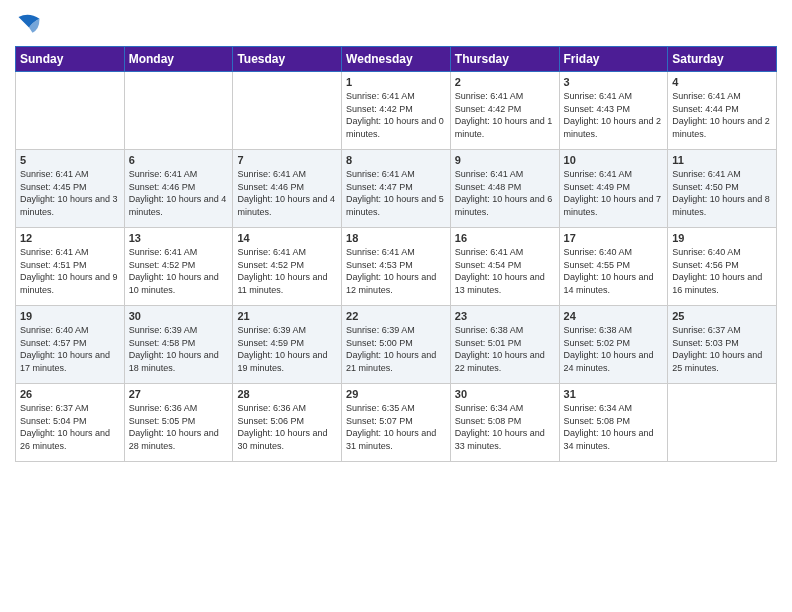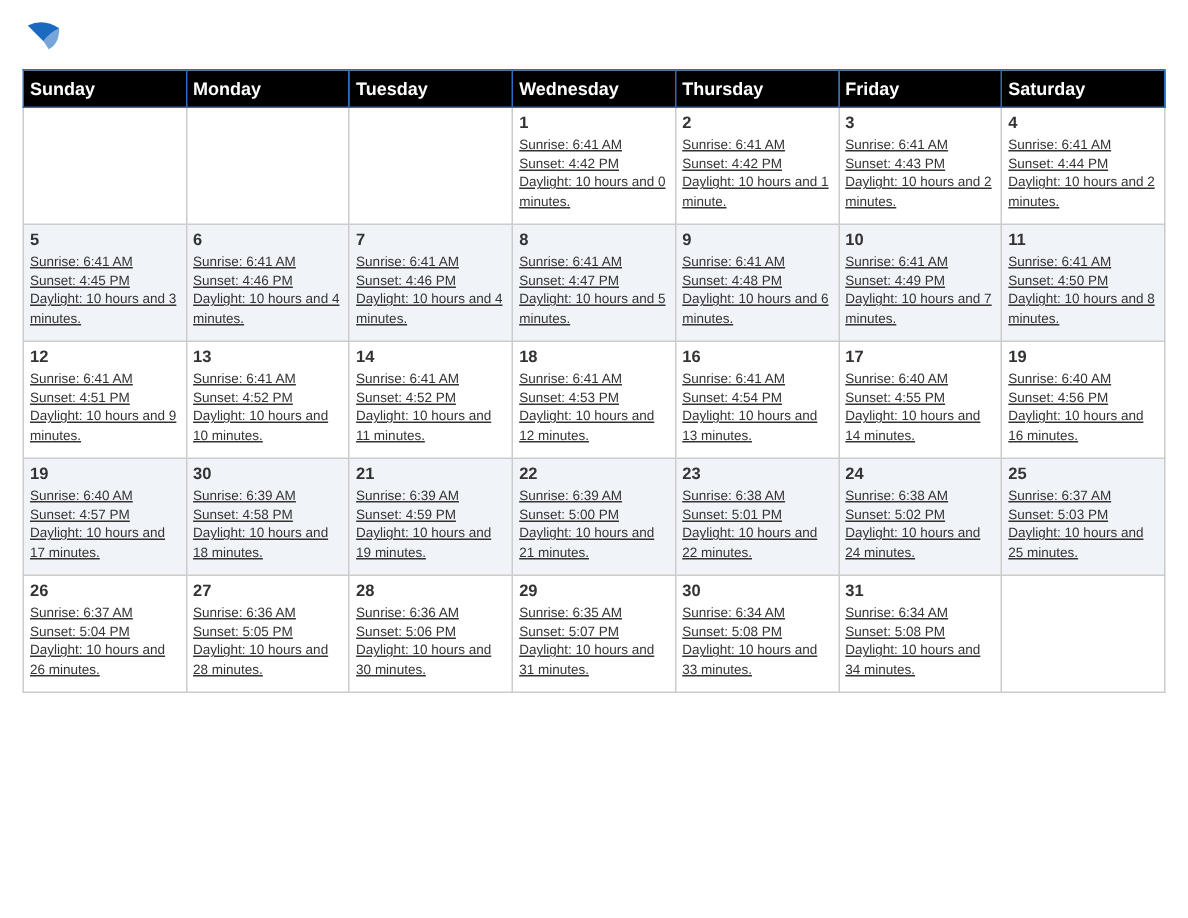--- a/index.html
+++ b/index.html
@@ -47,21 +47,21 @@
     .calendar-subtitle {
       font-size: 14px;
       color: #555;
     }
     table {
       width: 100%;
       border-collapse: collapse;
       table-layout: fixed;
     }
     thead tr {
-      background-color: #000000;
+      background-color: #4c1d95;
       color: white;
     }
     thead th {
       padding: 5px 4px;
       font-size: 12px;
       font-weight: bold;
       text-align: left;
       border: 1px solid #2d6cc0;
     }
     tbody tr {
@@ -84,21 +84,20 @@
     .day-number {
       font-weight: bold;
       font-size: 11px;
       margin-bottom: 2px;
       display: block;
     }
     .day-info {
       font-size: 9px;
       line-height: 1.4;
       color: #333;
-      text-decoration: underline;
     }
     .empty-cell {
       background-color: inherit;
     }
   </style>
 </head>
 <body>
 
 <div class="container">
   <div class="header">

